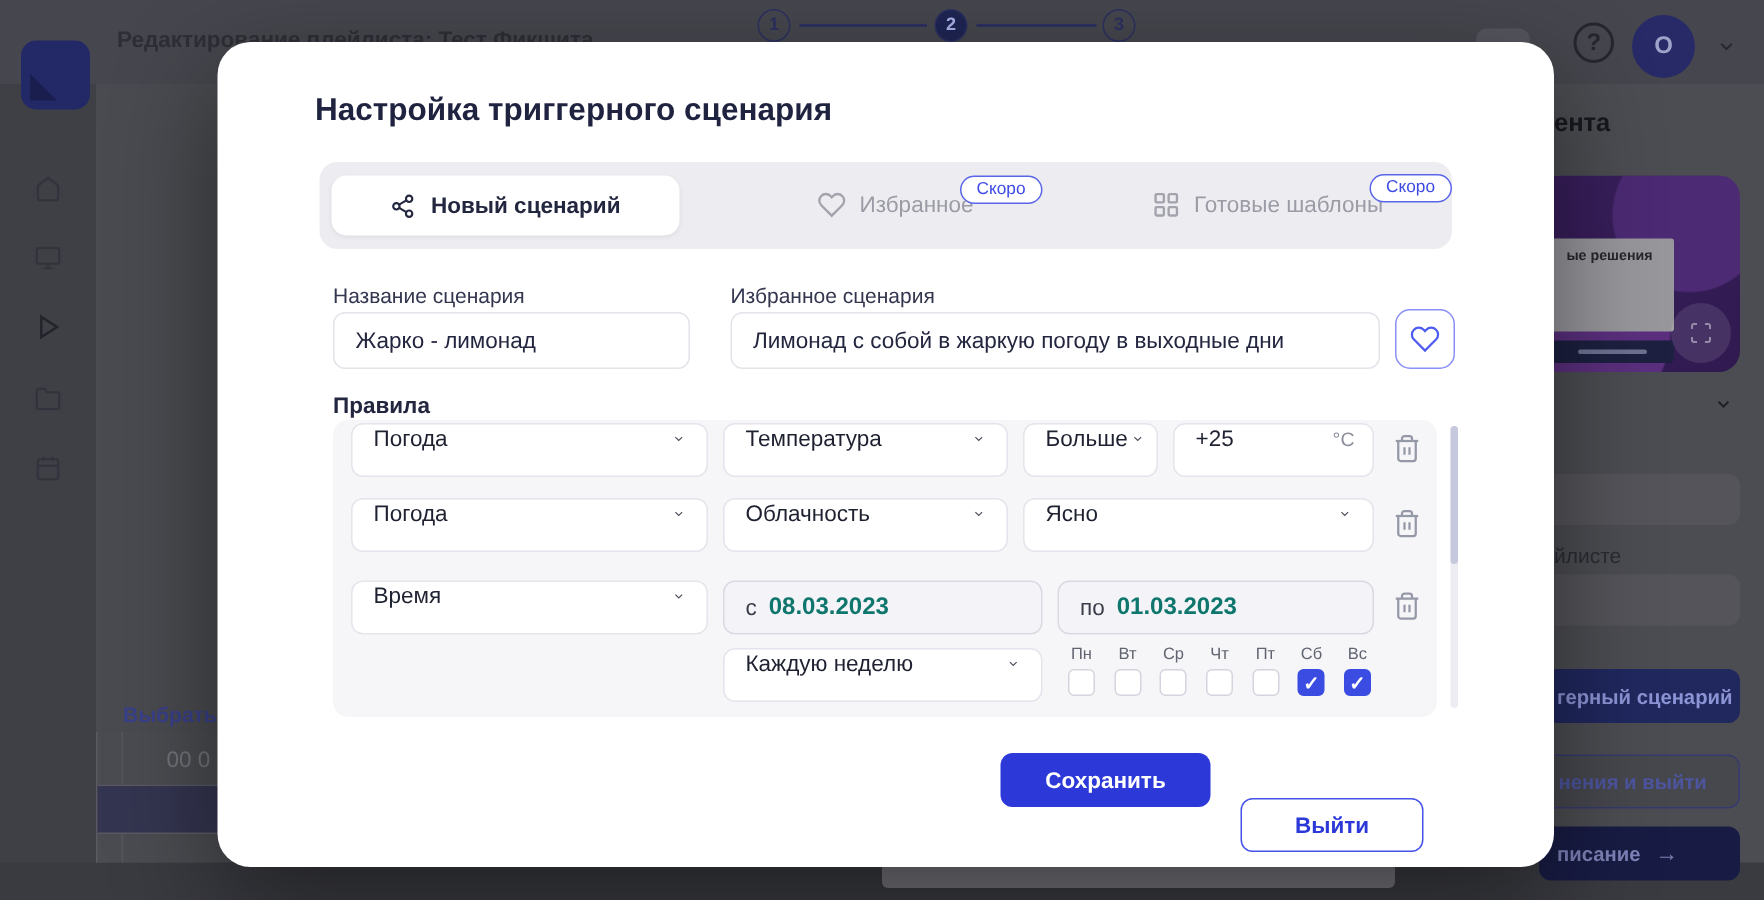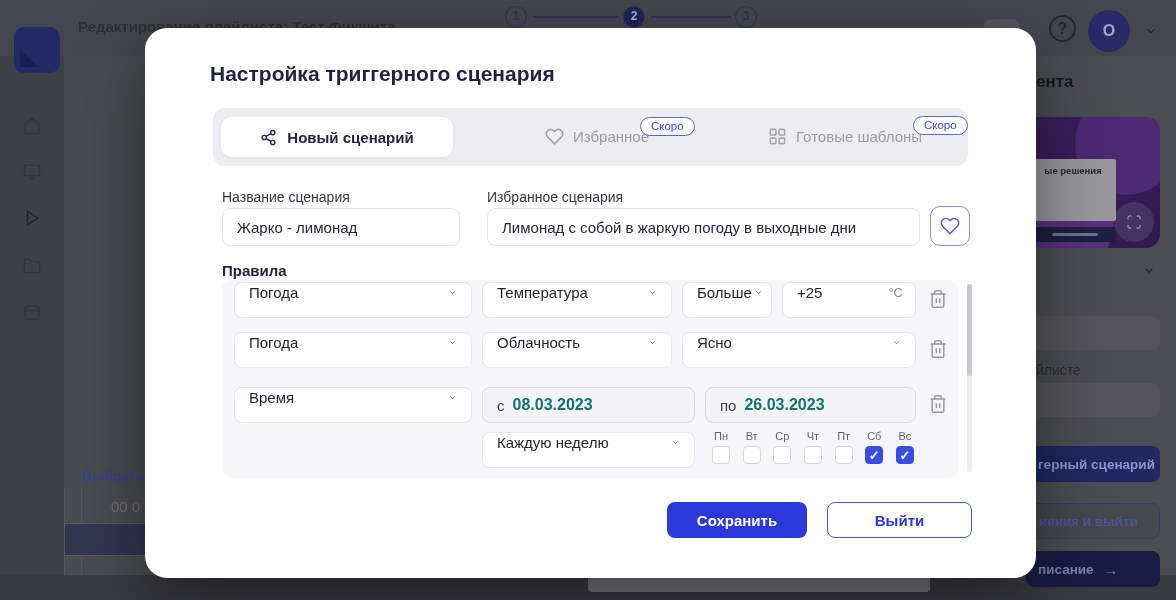--- a/index.html
+++ b/index.html
@@ -94,21 +94,21 @@
 
   .days { position:absolute; left:486px; top:150px; width:210px; display:flex; justify-content:space-between; }
   .day { width:26px; text-align:center; }
   .day-label { font-size:11px; color:#606470; }
   .day-box { width:18px; height:18px; margin:4px auto 0; background:#fff; border:1px solid #d4d4de; border-radius:4px; }
   .day-box.checked { background:#3b4ce2; border-color:#3b4ce2; color:#fff; font-size:13px; font-weight:bold; line-height:17px; }
   .day-box.checked::after { content:"✓"; }
 
   .btn { position:absolute; top:474px; height:36px; border-radius:8px; font-size:15px; font-weight:bold; display:flex; align-items:center; justify-content:center; }
   .btn-save { left:522px; width:140px; background:#2c39d8; color:#fff; }
-  .btn-exit { left:682px; width:145px; background:#fff; border:1.5px solid #4553e6; color:#2c39d8; }
+  .btn-exit { left:682px; width:122px; background:#fff; border:1.5px solid #4553e6; color:#2c39d8;margin-top:30px; }
 </style>
 </head>
 <body>
 
 <div id="screen">
 
   <div class="abs bg-topbar"></div>
   <div class="abs bg-sidebar"></div>
   <div class="abs bg-rightpanel"></div>
   <div class="abs bg-bottomstrip"></div>
@@ -313,21 +313,21 @@
         <svg class="chev" viewBox="0 0 24 24" fill="none" stroke="currentColor" stroke-width="2">
             <polyline points="6 9 12 15 18 9"></polyline>
           </svg>
       </div>
       <div class="datebox" style="left:260px; top:107px; width:213px;">
         <span class="pre">с</span>
         <span class="val">08.03.2023</span>
       </div>
       <div class="datebox" style="left:483px; top:107px; width:211px;">
         <span class="pre">по</span>
-        <span class="val">26.03.2023</span>
+        <span class="val">01.03.2023</span>
       </div>
       <div class="trash" style="top:113px;">
         <svg viewBox="0 0 24 24" fill="none" stroke="currentColor" stroke-width="1.8">
             <polyline points="3 6 5 6 21 6"></polyline>
             <path d="M19 6v14a2 2 0 0 1-2 2H7a2 2 0 0 1-2-2V6m3 0V4a2 2 0 0 1 2-2h4a2 2 0 0 1 2 2v2"></path>
             <line x1="10" y1="11" x2="10" y2="17"></line>
             <line x1="14" y1="11" x2="14" y2="17"></line>
           </svg>
       </div>
 

